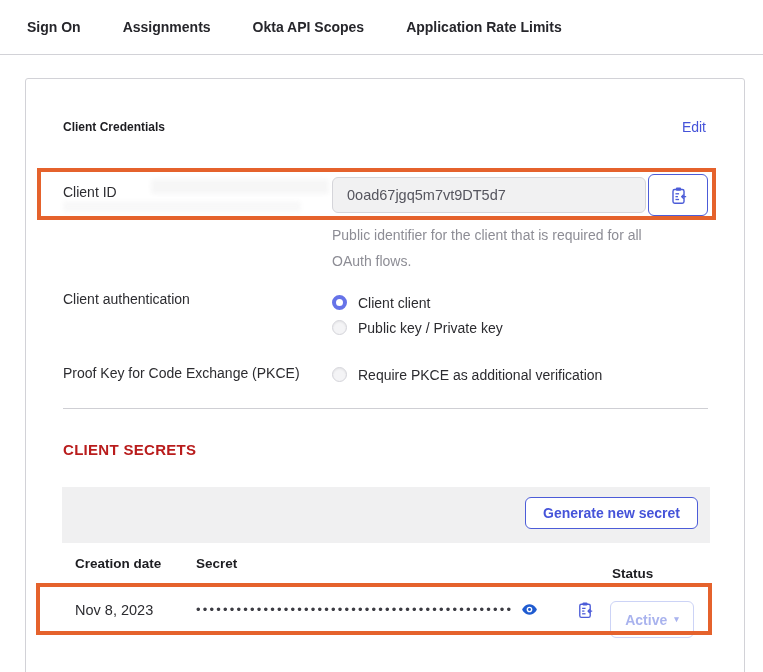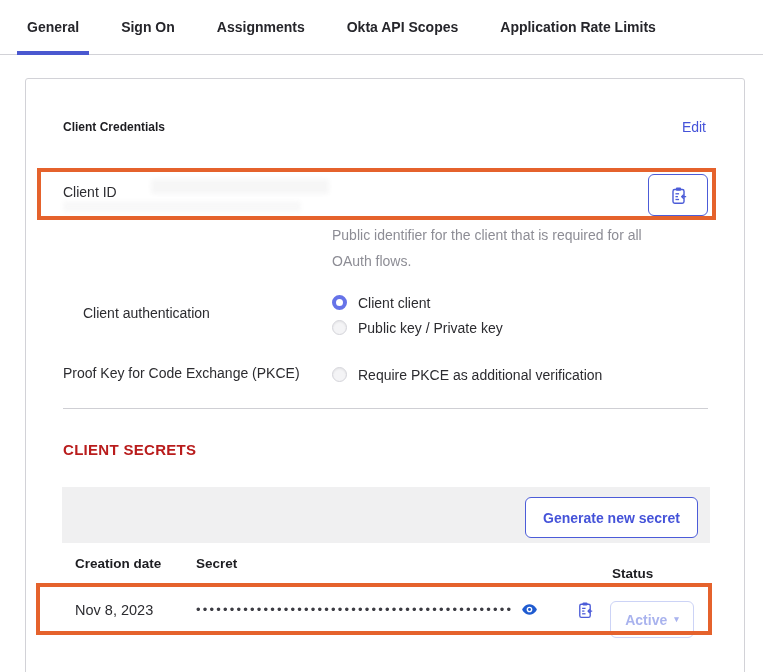--- a/index.html
+++ b/index.html
@@ -34,38 +34,38 @@
   .copy-btn{position:absolute;left:585px;top:4px;width:60px;height:42px;box-sizing:border-box;
             background:#fff;border:1px solid #4c5cd8;border-radius:6px;cursor:pointer;
             display:flex;align-items:center;justify-content:center;padding:0;}
   .hl-box{position:absolute;border:4px solid #e5622c;pointer-events:none;z-index:5;}
   .hl-clientid{left:-26px;right:-8px;top:-2px;bottom:-1px;}
 
   .help-text{position:absolute;left:306px;top:143px;width:352px;font-size:14px;line-height:26px;color:#8d8d95;}
 
   
   .row-auth{position:absolute;left:37px;top:211px;width:645px;}
-  .row-auth .field-label{position:absolute;left:0;top:15px;margin-left:20px;}
+  .row-auth .field-label{position:absolute;left:0;top:1px;}
   .opt-stack{position:absolute;left:269px;top:0;}
   .opt-line{display:flex;align-items:center;height:25px;gap:11px;font-size:14px;color:#2c2c30;}
   .radio{width:15px;height:15px;border-radius:50%;box-sizing:border-box;flex:0 0 15px;cursor:pointer;}
   .radio--on{border:4.5px solid #6673e8;background:#fff;}
   .radio--off{background:#f4f4f6;border:1px solid #d4d4da;box-shadow:inset 0 1px 2px rgba(0,0,0,.07);}
 
   
   .row-pkce{position:absolute;left:37px;top:283px;width:645px;}
   .row-pkce .field-label{position:absolute;left:0;top:3px;}
   .row-pkce .opt-stack{top:0;}
 
   .divider{position:absolute;left:37px;top:329px;width:645px;height:1px;background:#cfcfd4;}
 
   
   .cs-title{position:absolute;left:37px;top:362px;font-size:15px;font-weight:700;letter-spacing:.3px;color:#b91c1c;}
   .panel{position:absolute;left:36px;top:408px;width:648px;height:56px;background:#f0f0f1;}
-  .gen-btn{position:absolute;right:12px;top:10px;height:41px;padding:0 17px;background:#fff;
+  .gen-btn{position:absolute;right:12px;top:10px;height:32px;padding:0 17px;background:#fff;
            border:1px solid #4c5cd8;border-radius:6px;color:#4553d9;font-weight:700;font-size:14px;
            display:flex;align-items:center;cursor:pointer;font-family:"Liberation Sans",sans-serif;}
 
   .table{position:absolute;left:36px;top:464px;width:648px;}
   .thead{display:flex;align-items:center;height:42px;padding-left:13px;box-sizing:border-box;
          font-size:13.5px;font-weight:700;color:#1d1d21;border-bottom:1px solid #5a5a61;}
   .trow{position:relative;display:flex;align-items:center;height:49px;padding-left:13px;box-sizing:border-box;
         font-size:14.5px;color:#2c2c30;}
   .col-date{flex:0 0 121px;}
   .col-secret{flex:1;display:flex;align-items:center;min-width:0;}
@@ -79,23 +79,20 @@
               gap:7px;cursor:pointer;font-family:"Liberation Sans",sans-serif;}
   .caret{font-size:9px;line-height:1;color:#a9b3ee;}
   .hl-secret{left:-26px;right:-2px;top:-2px;bottom:-1px;}
 </style>
 </head>
 <body>
 
 <div id="screen">
 
   <nav class="tabbar">
-    <div class="tab active">
-      <span>General</span>
-    </div>
     <div class="tab">
       <span>Sign On</span>
     </div>
     <div class="tab">
       <span>Assignments</span>
     </div>
     <div class="tab">
       <span>Okta API Scopes</span>
     </div>
     <div class="tab">
@@ -107,20 +104,21 @@
 
     <div class="cc-head">
       <h2 class="cc-title" style="margin:0;">Client Credentials</h2>
       <a class="edit-link">Edit</a>
     </div>
 
     <div class="row-clientid">
       <div class="smudge s1"></div>
       <div class="smudge s2"></div>
       <span class="field-label">Client ID</span>
+      <input class="cid-input" type="text" readonly="" value="0oad67jgq5m7vt9DT5d7" style="">
       <button class="copy-btn">
         <span style="display:flex;">
           <svg width="19" height="19" viewBox="0 0 20 20" fill="none">
             <rect x="4.2" y="3.6" width="11.6" height="14.6" rx="1.8" stroke="#4c5cd8" stroke-width="1.5"></rect>
             <rect x="7.3" y="1.6" width="5.4" height="3.4" rx="1" fill="#4c5cd8"></rect>
             <line x1="6.8" y1="8.2" x2="10.6" y2="8.2" stroke="#4c5cd8" stroke-width="1.4"></line>
             <line x1="6.8" y1="11.2" x2="9.4" y2="11.2" stroke="#4c5cd8" stroke-width="1.4"></line>
             <line x1="6.8" y1="14.2" x2="10.6" y2="14.2" stroke="#4c5cd8" stroke-width="1.4"></line>
             <path d="M17.5 11.2 h-4.2 m0 0 l1.8-1.8 m-1.8 1.8 l1.8 1.8" stroke="#4c5cd8" stroke-width="1.4" stroke-linecap="round"></path>
           </svg>

